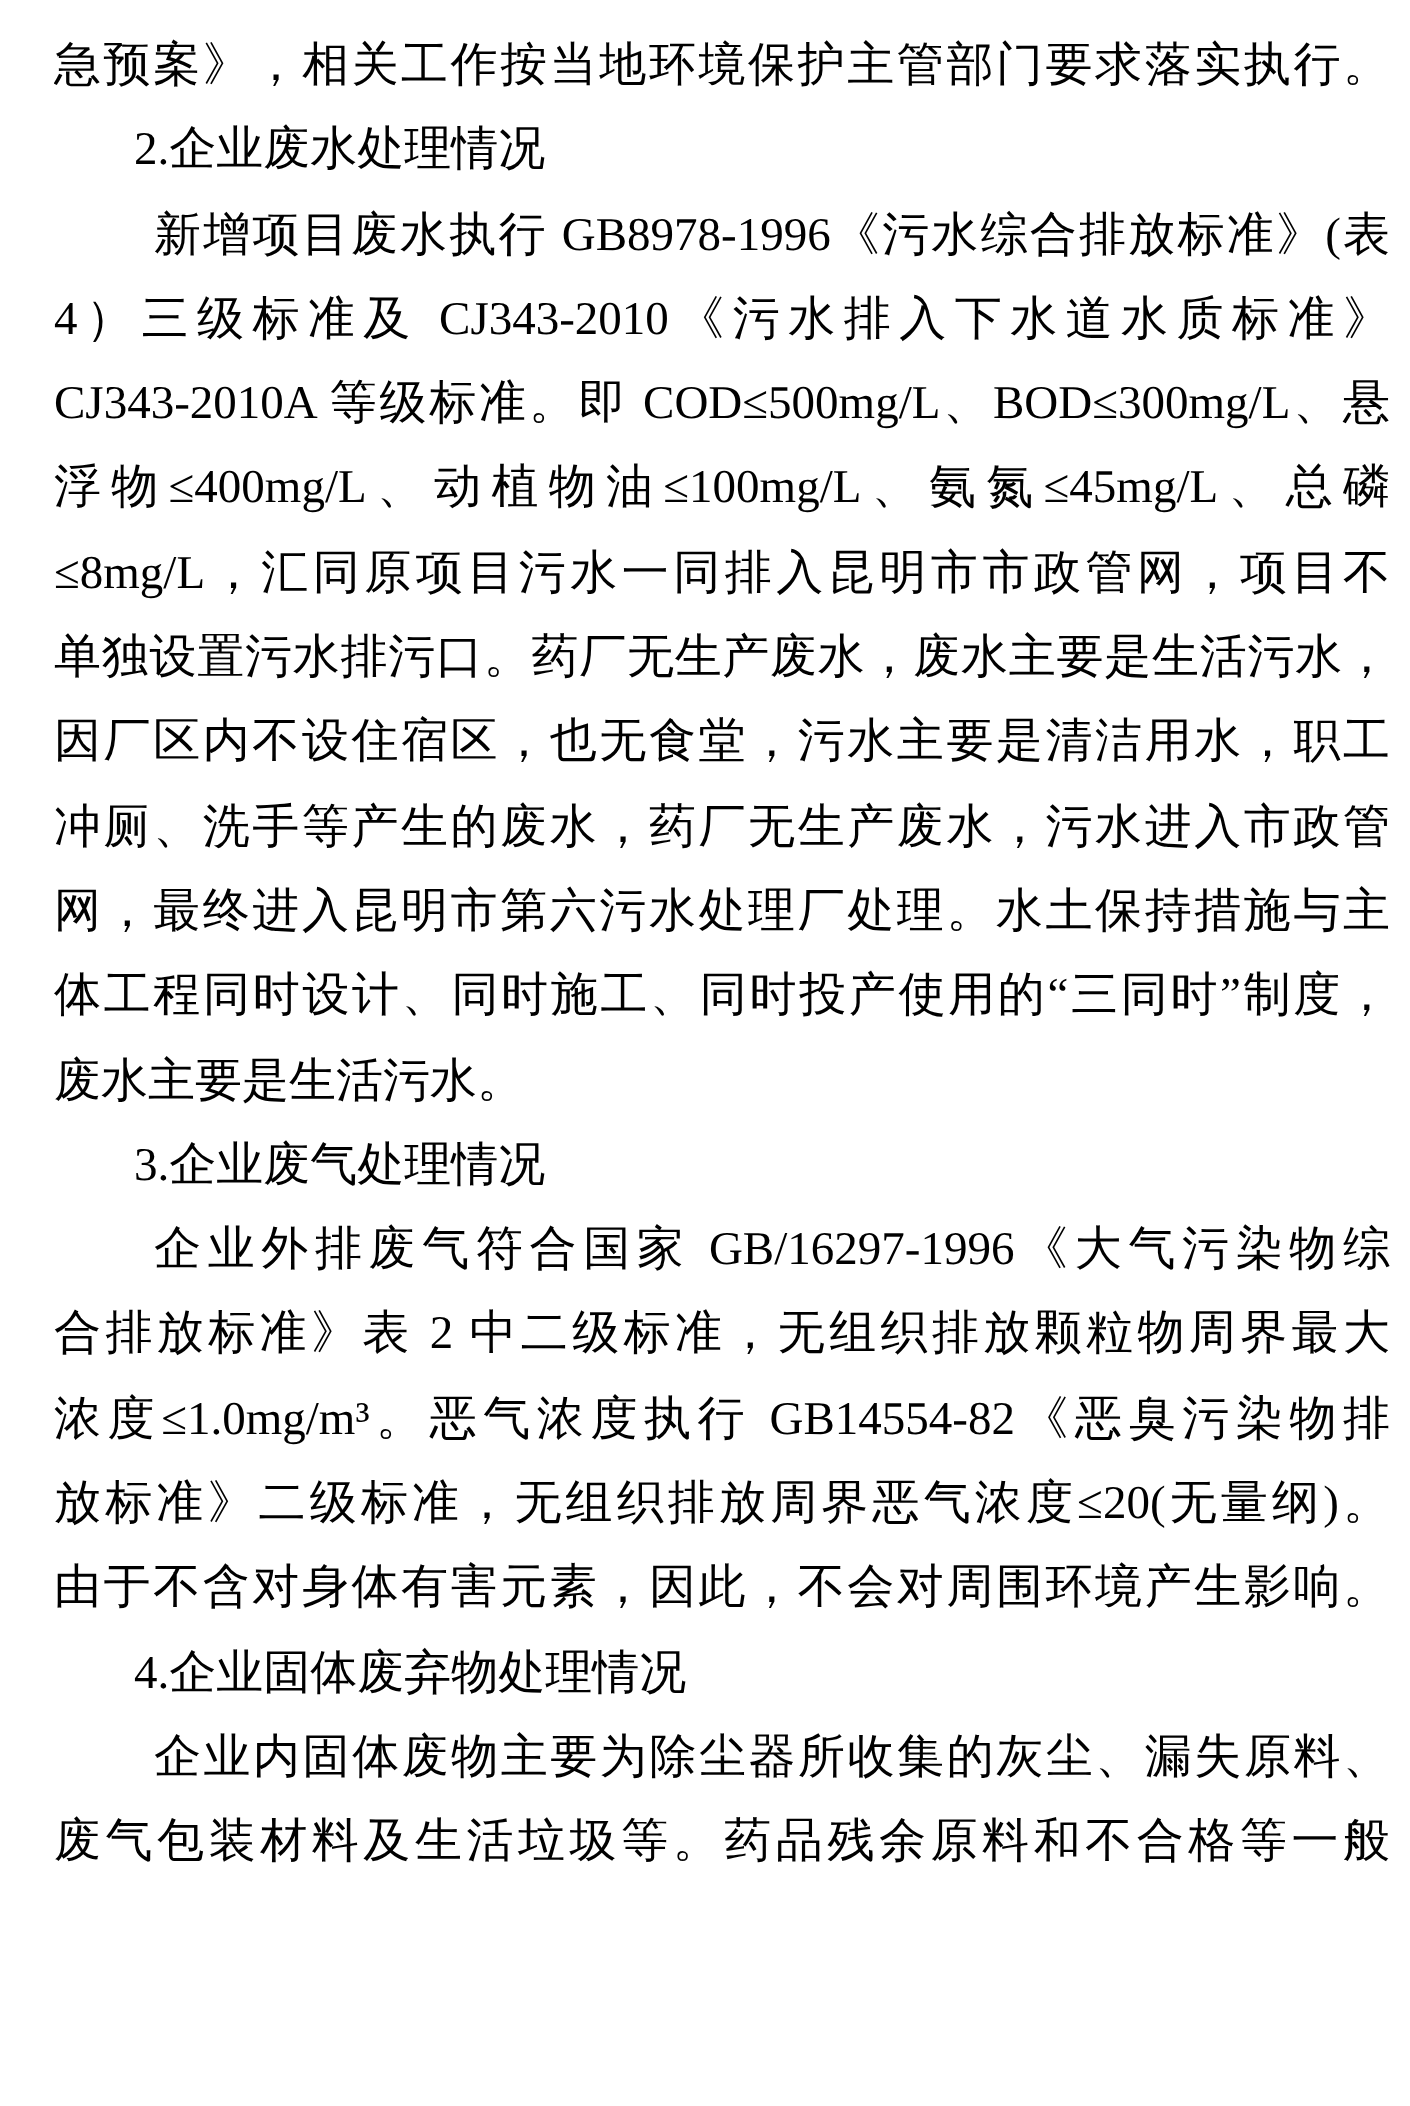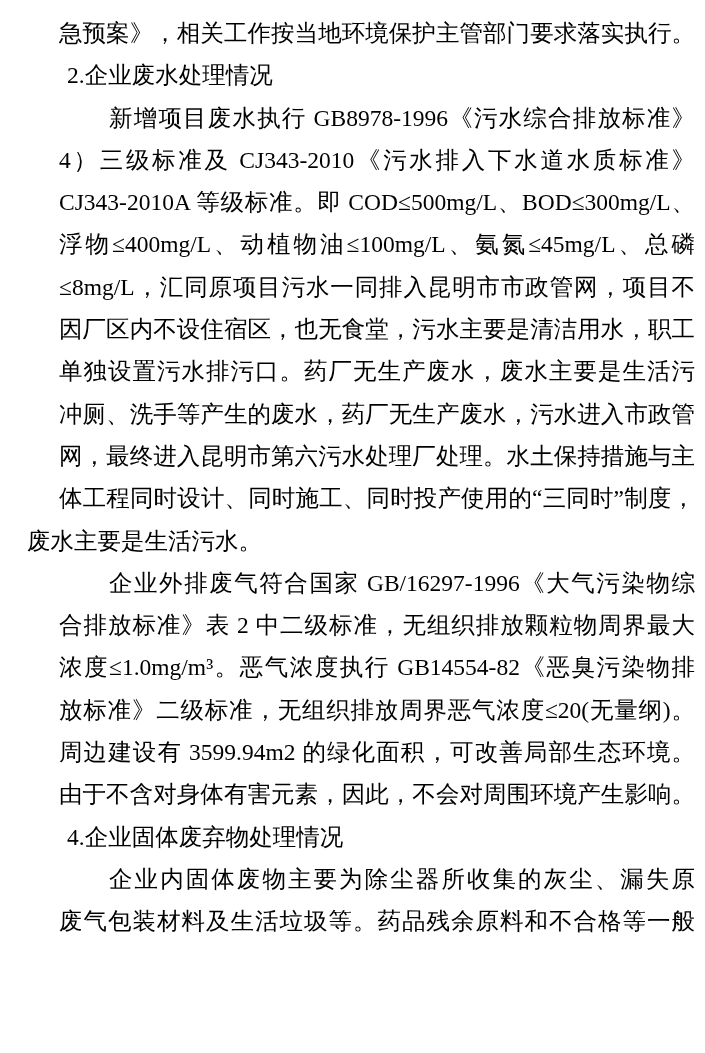--- a/index.html
+++ b/index.html
@@ -29,21 +29,20 @@
     line-height: 42.3px;
     font-size: 23.5px;
     color: #000000;
     overflow: hidden;
   }
   
   .line.fill {
     text-align: justify;
     text-align-last: justify;
     text-justify: inter-ideograph;
-    margin-left: 32px;
   }
   
   .line.indent-heading {
     padding-left: 40px;
   }
   
   .line.indent-para {
     text-indent: 50px;
   }
   .line.indent-none {
@@ -55,29 +54,29 @@
 
 <div class="page">
   <div class="doc-body" id="doc-body">
       <div class="line indent-none fill">急预案》，相关工作按当地环境保护主管部门要求落实执行。</div>
       <div class="line indent-heading">2.企业废水处理情况</div>
       <div class="line indent-para fill">新增项目废水执行 GB8978-1996《污水综合排放标准》(表</div>
       <div class="line indent-none fill">4）三级标准及 CJ343-2010《污水排入下水道水质标准》</div>
       <div class="line indent-none fill">CJ343-2010A 等级标准。即 COD≤500mg/L、BOD≤300mg/L、悬</div>
       <div class="line indent-none fill">浮物≤400mg/L、动植物油≤100mg/L、氨氮≤45mg/L、总磷</div>
       <div class="line indent-none fill">≤8mg/L，汇同原项目污水一同排入昆明市市政管网，项目不</div>
+      <div class="line indent-none fill">单独设置污水排污口。药厂无生产废水，废水主要是生活污水，</div>
       <div class="line indent-none fill">因厂区内不设住宿区，也无食堂，污水主要是清洁用水，职工</div>
-      <div class="line indent-none fill">单独设置污水排污口。药厂无生产废水，废水主要是生活污水，</div>
       <div class="line indent-none fill">冲厕、洗手等产生的废水，药厂无生产废水，污水进入市政管</div>
       <div class="line indent-none fill">网，最终进入昆明市第六污水处理厂处理。水土保持措施与主</div>
       <div class="line indent-none fill">体工程同时设计、同时施工、同时投产使用的“三同时”制度，</div>
       <div class="line indent-none">废水主要是生活污水。</div>
+      <div class="line indent-heading">3.企业废气处理情况</div>
       <div class="line indent-para fill">企业外排废气符合国家 GB/16297-1996《大气污染物综</div>
       <div class="line indent-none fill">合排放标准》表 2 中二级标准，无组织排放颗粒物周界最大</div>
       <div class="line indent-none fill">浓度≤1.0mg/m³。恶气浓度执行 GB14554-82《恶臭污染物排</div>
       <div class="line indent-none fill">放标准》二级标准，无组织排放周界恶气浓度≤20(无量纲)。</div>
-      <div class="line indent-none fill">周边建设有 3599.94m2 的绿化面积，可改善局部生态环境。</div>
       <div class="line indent-none fill">由于不含对身体有害元素，因此，不会对周围环境产生影响。</div>
       <div class="line indent-heading">4.企业固体废弃物处理情况</div>
       <div class="line indent-para fill">企业内固体废物主要为除尘器所收集的灰尘、漏失原料、</div>
       <div class="line indent-none fill">废气包装材料及生活垃圾等。药品残余原料和不合格等一般</div>
     </div>
 </div>
 
 </body></html>

